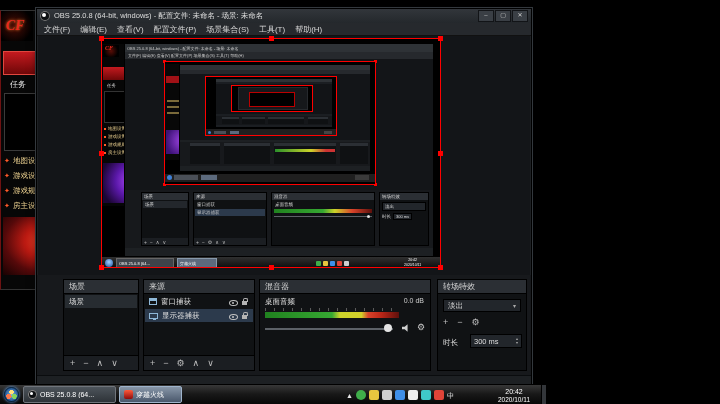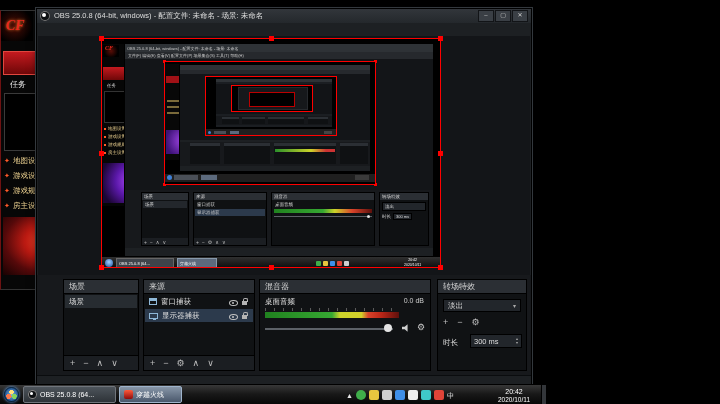--- a/index.html
+++ b/index.html
@@ -212,20 +212,29 @@
     <div class="tb a">
       <div class="obs-ico"></div>
       <div class="tb-title nw">OBS 25.0.8 (64-bit, windows) - 配置文件: 未命名 - 场景: 未命名</div>
       <div class="wbts">
         <div class="wb">–</div>
         <div class="wb">▢</div>
         <div class="wb">✕</div>
       </div>
     </div>
 
+    <div class="mb a">
+      <span class="mi">文件(F)</span>
+      <span class="mi">编辑(E)</span>
+      <span class="mi">查看(V)</span>
+      <span class="mi">配置文件(P)</span>
+      <span class="mi">场景集合(S)</span>
+      <span class="mi">工具(T)</span>
+      <span class="mi">帮助(H)</span>
+    </div>
 
     <div class="pv a">
       <div id="cap1" class="cap a">
         <div class="hd" style="left:-3px;top:-3px;"></div>
         <div class="hd" style="left:167px;top:-3px;"></div>
         <div class="hd" style="right:-3px;top:-3px;"></div>
         <div class="hd" style="left:-3px;top:112px;"></div>
         <div class="hd" style="right:-3px;top:112px;"></div>
         <div class="hd" style="left:-3px;bottom:-3px;"></div>
         <div class="hd" style="left:167px;bottom:-3px;"></div>

